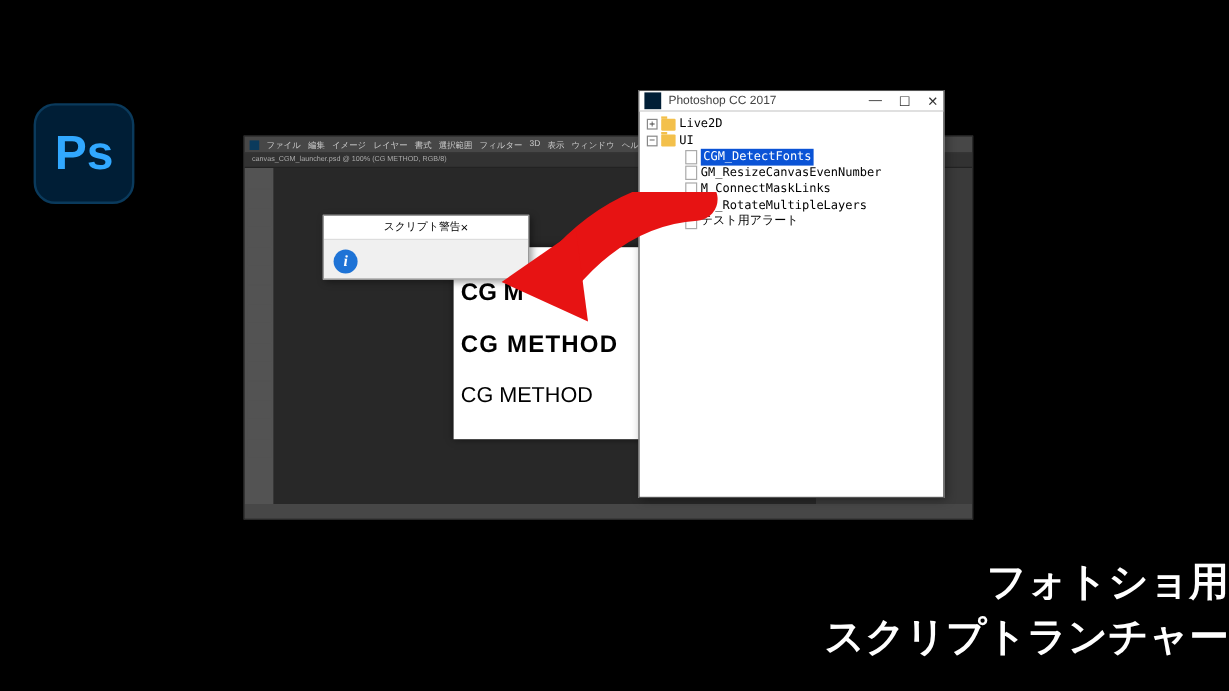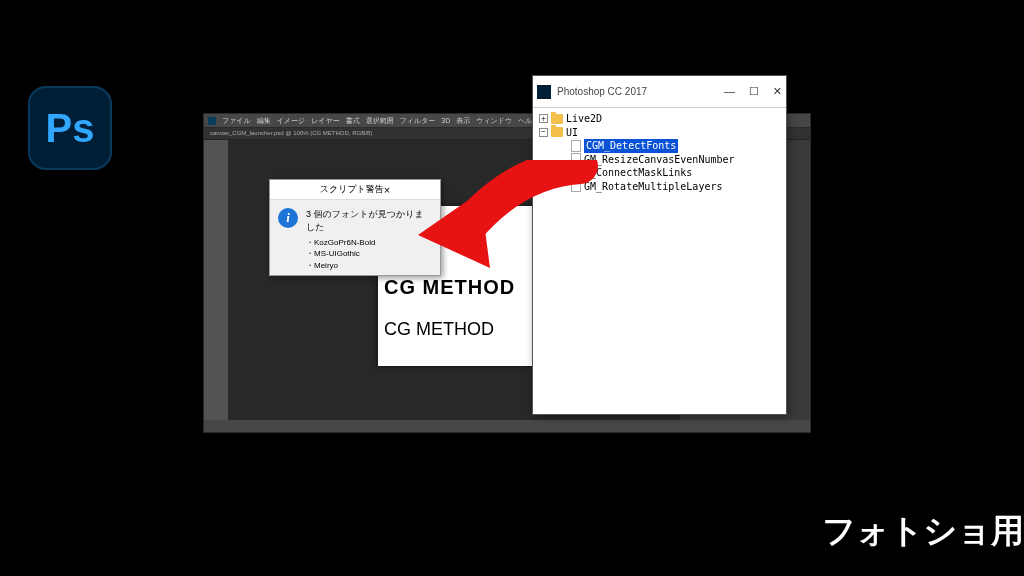--- a/index.html
+++ b/index.html
@@ -173,21 +173,21 @@
     left: 532px;
     top: 75px;
     width: 255px;
     height: 340px;
     background: #fff;
     border: 1px solid #555;
     box-shadow: 2px 2px 8px rgba(0,0,0,.4);
     font-size: 10px;
   }
   .launcher-title {
-    height: 32px;
+    height: 17px;
     display: flex;
     align-items: center;
     background: #fff;
     border-bottom: 1px solid #ccc;
     padding: 0 4px;
   }
   .launcher-title .app-icon {
     width: 14px; height: 14px; background: #001e36; margin-right: 6px;
     display: inline-block;
   }
@@ -302,26 +302,20 @@
   <div class="ps-status"></div>
 </div>
 
 <div class="alert-dialog">
   <div class="alert-title">
     <span>スクリプト警告</span>
     <span class="alert-close">×</span>
   </div>
   <div class="alert-body">
     <div class="info-icon">i</div>
-    <div class="alert-text">
-      <div class="heading">3 個のフォントが見つかりました</div>
-      <div class="font-item">・KozGoPr6N-Bold</div>
-      <div class="font-item">・MS-UIGothic</div>
-      <div class="font-item">・Meiryo</div>
-    </div>
   </div>
 </div>
 
 <div class="launcher">
   <div class="launcher-title">
     <span class="app-icon"></span>
     <span class="title-text">Photoshop CC 2017</span>
     <div class="win-controls">
       <span>—</span>
       <span>☐</span>
@@ -348,23 +342,28 @@
       <span>GM_ResizeCanvasEvenNumber</span>
     </div>
     <div class="tree-row indent2">
       <span class="script-icon"></span>
       <span>M_ConnectMaskLinks</span>
     </div>
     <div class="tree-row indent2">
       <span class="script-icon"></span>
       <span>GM_RotateMultipleLayers</span>
     </div>
+    <div class="tree-row indent2">
+      <span class="script-icon"></span>
+      <span>テスト用アラート</span>
+    </div>
   </div>
 </div>
 
 <svg class="red-arrow" viewBox="0 0 190 130">
   <path d="M 170 6 Q 105 10 55 70" stroke="#e71313" stroke-width="36" fill="none" stroke-linecap="round"></path>
   <polygon points="8,75 70,32 80,108" fill="#e71313"></polygon>
 </svg>
 
 <div class="caption">
   <div>フォトショ用</div>
+  <div>スクリプトランチャー</div>
 </div>
 
 </body></html>

